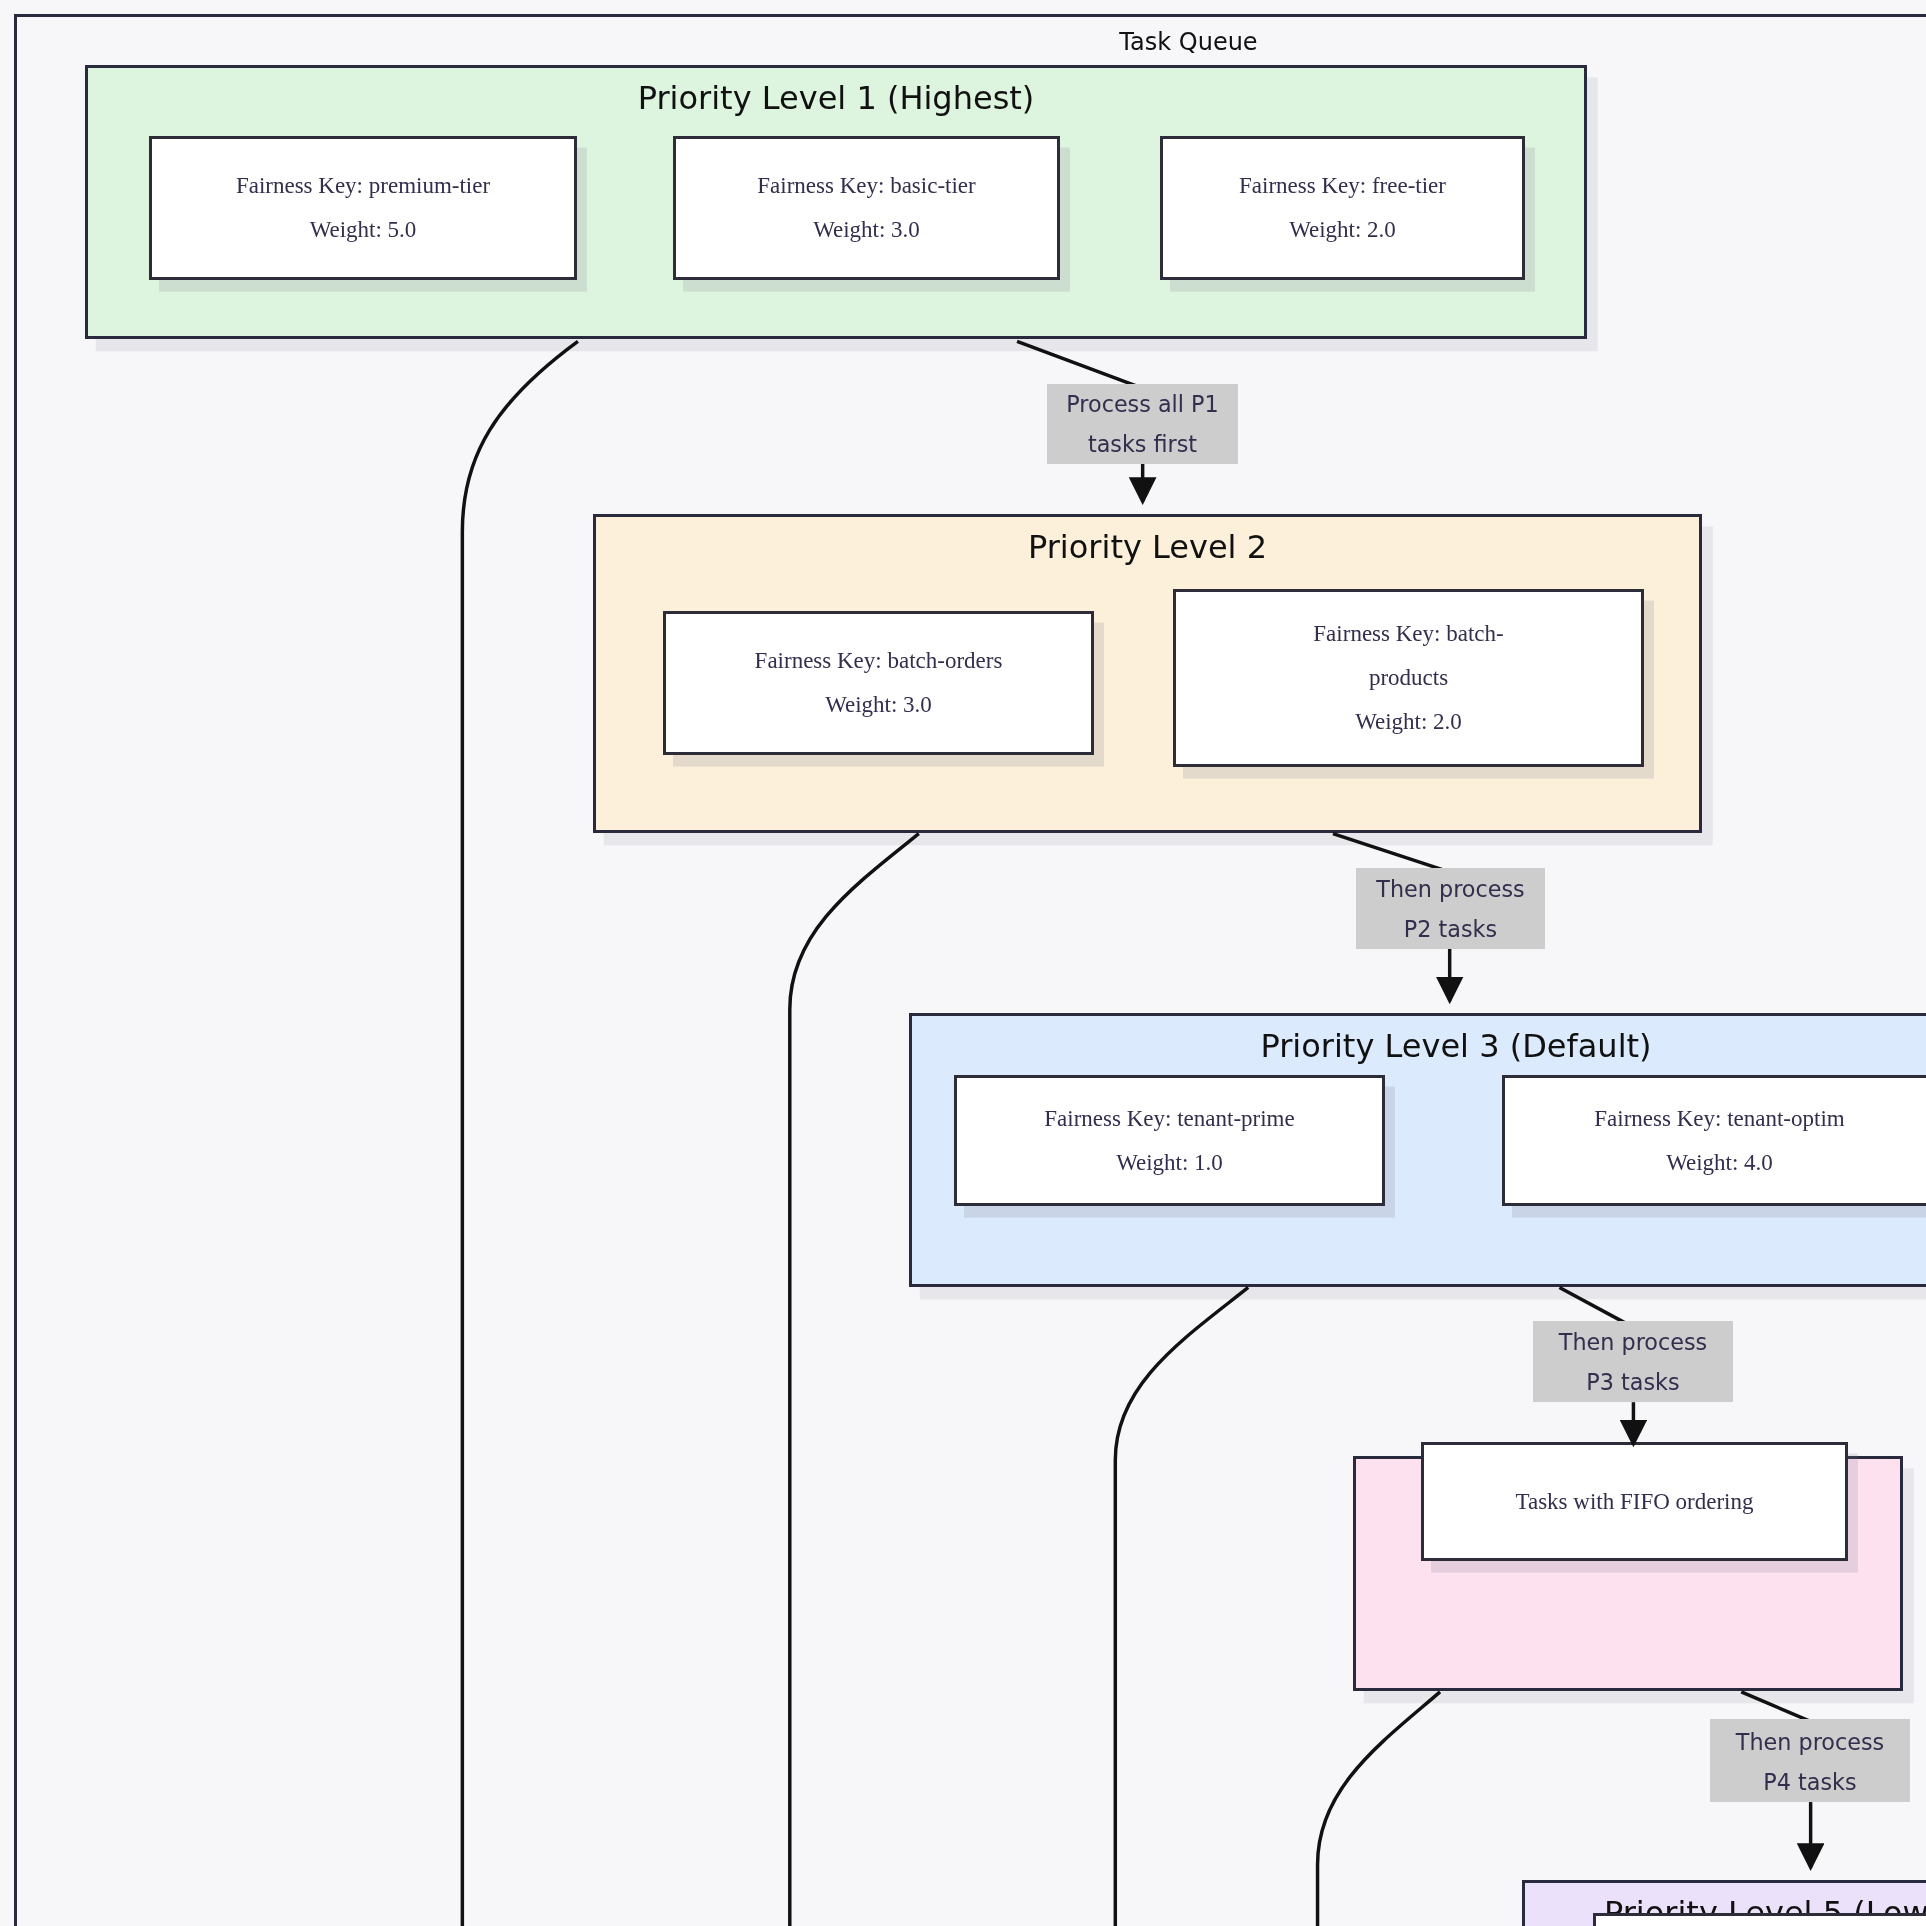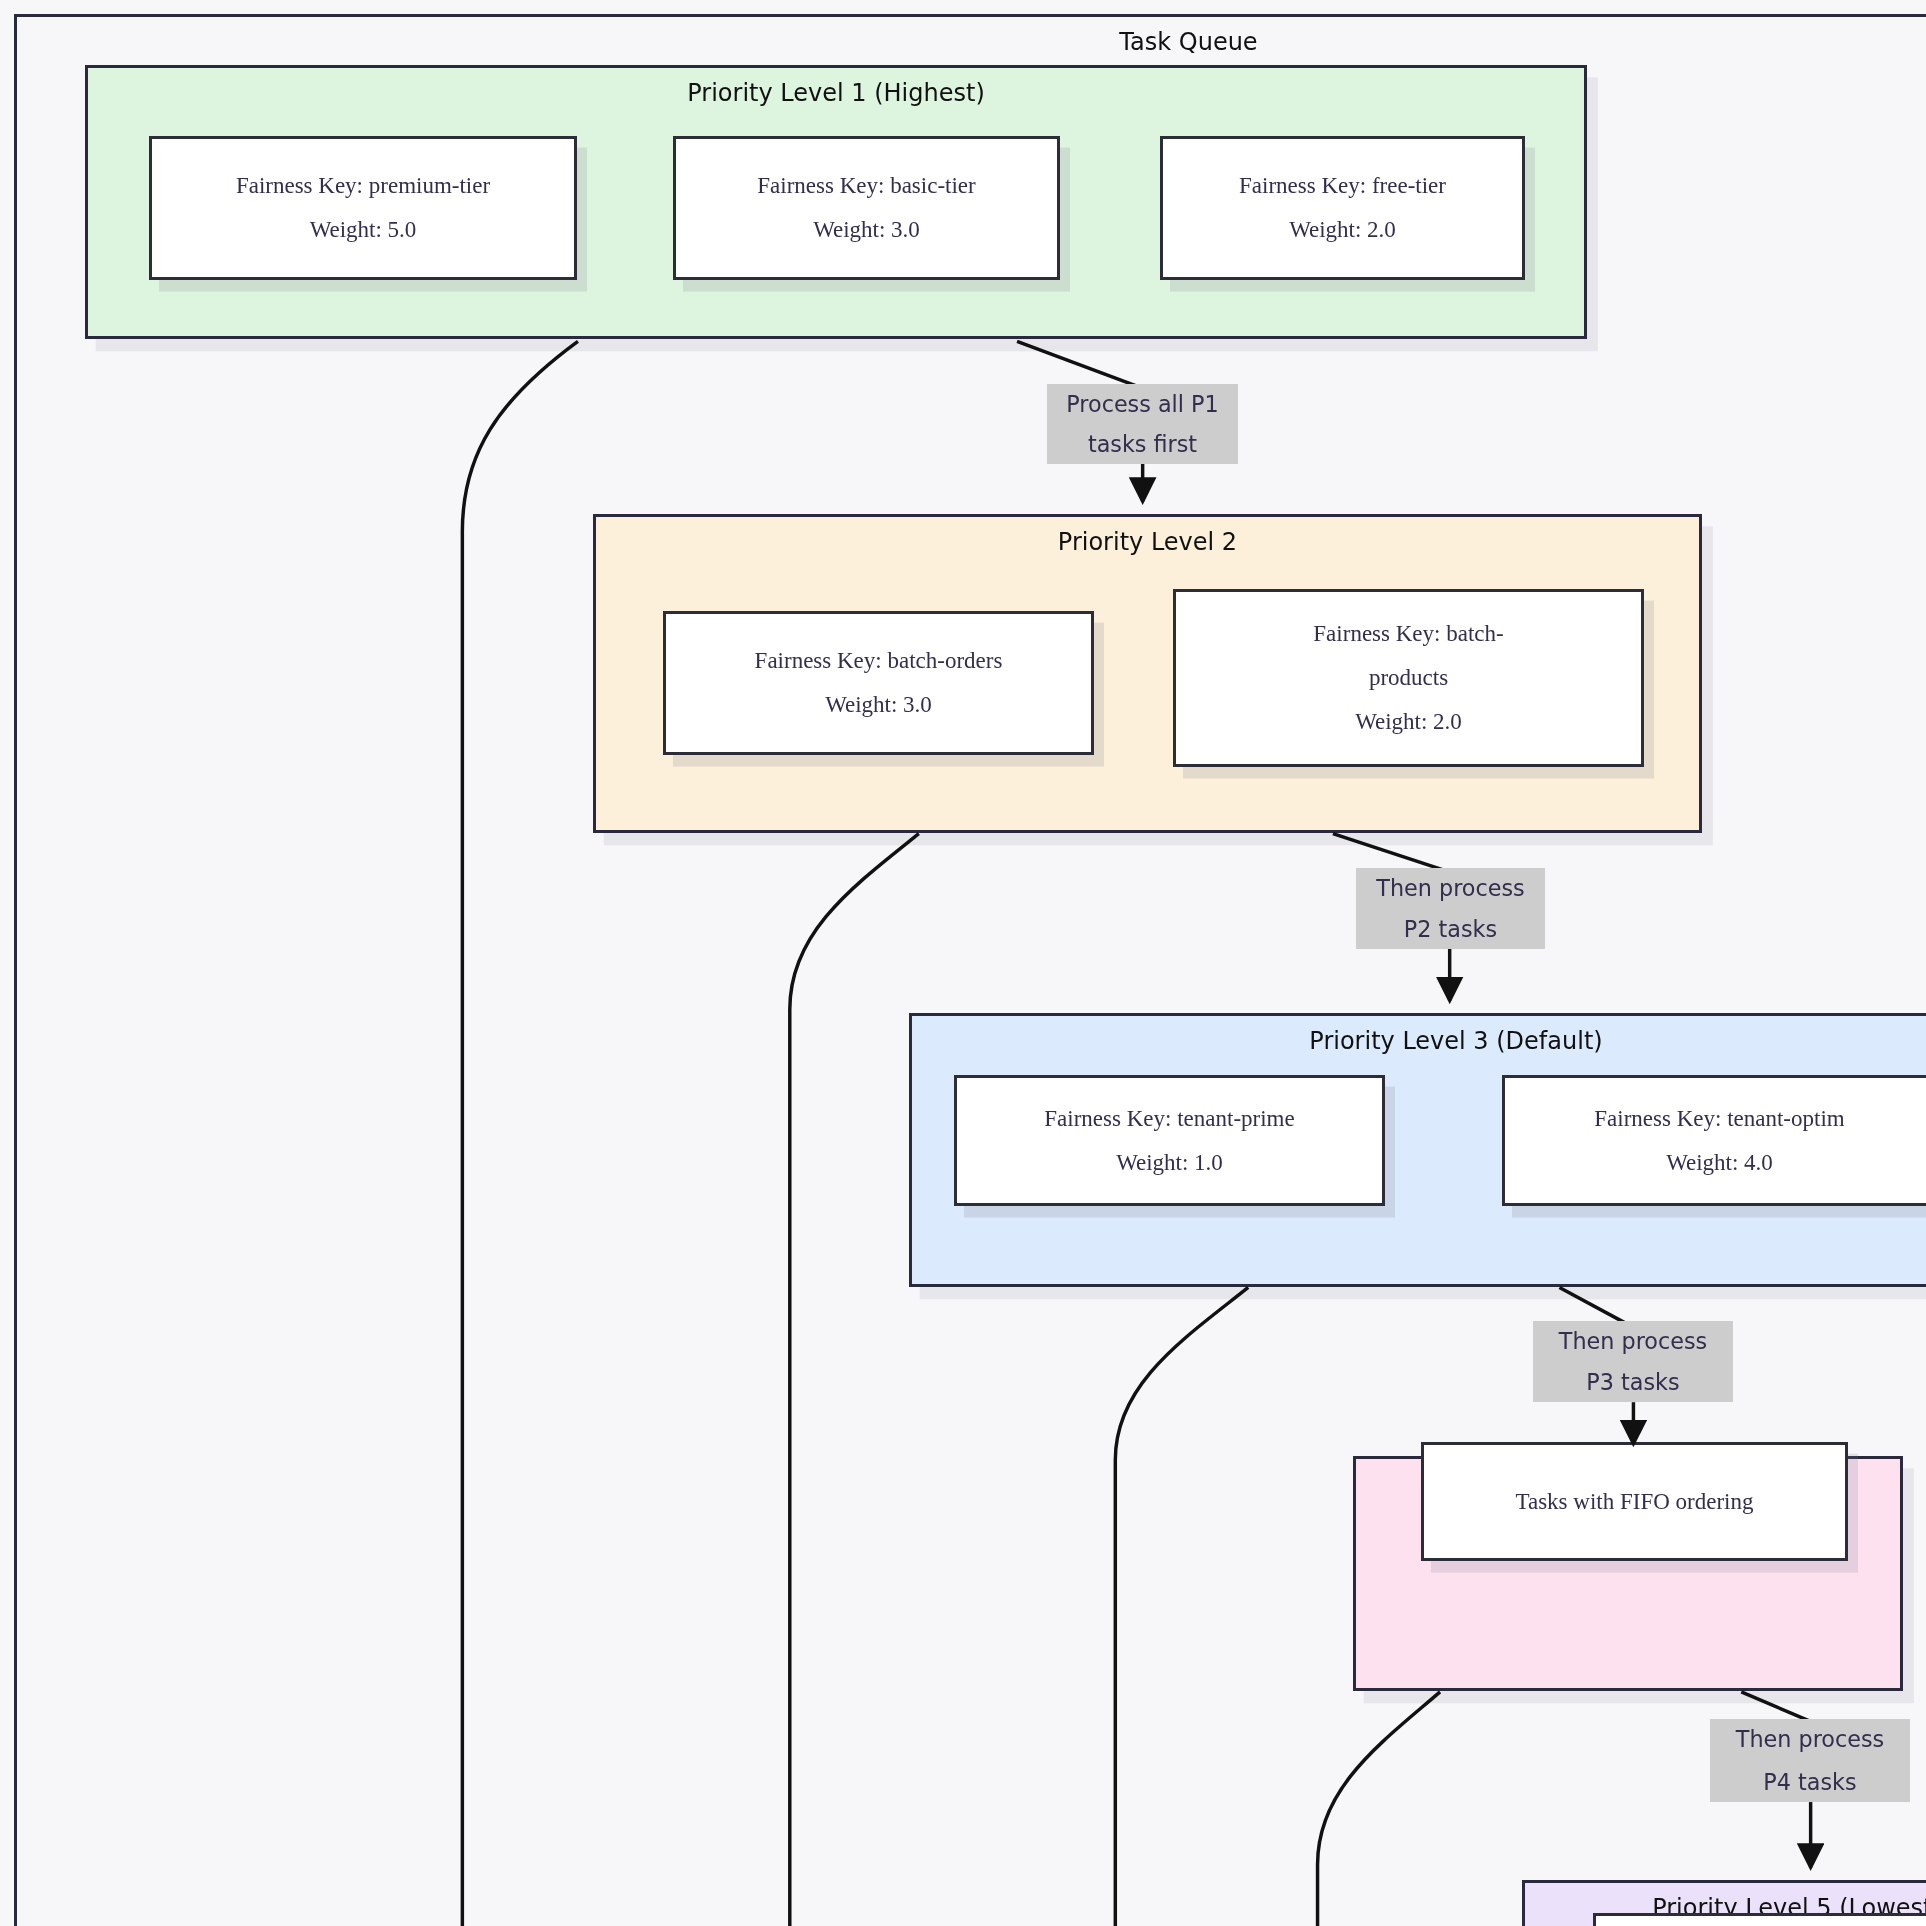--- a/index.html
+++ b/index.html
@@ -30,21 +30,21 @@
   
   .group {
     border: 3.5px solid var(--cluster-border, #2a2a3f);
     box-shadow: 10.8px 12.3px 0 rgba(140,140,160,0.16);
     z-index: 2;
   }
   .group-title {
     width: 100%;
     padding-top: 10.8px;
     text-align: center;
-    font-size: 24px;
+    font-size: 32px;
     color: var(--heading, #111);
   }
 
   
   .node {
     background: var(--node-fill, #fff);
     border: 3.9px solid var(--node-border, #2d2d3a);
     box-shadow: 10px 11.6px 0 rgba(120,120,140,0.18);
     display: flex;
     flex-direction: column;
@@ -56,21 +56,21 @@
     z-index: 3;
     font-family: Liberation Serif, serif;
   }
 
   
   .edge-label {
     background: var(--edge-label-background, #cdcdcd);
     display: flex;
     flex-direction: column;
     align-items: center;
-    justify-content: space-between;
+    justify-content: flex-end;
     text-align: center;
     font-size: 22.3px;
     line-height: 40px;
     color: var(--text, #322e4d);
     z-index: 5;
   }
 
   svg.edges { position: absolute; left: 0; top: 0; z-index: 4; }
   svg.edges path.edge {
     fill: none;

